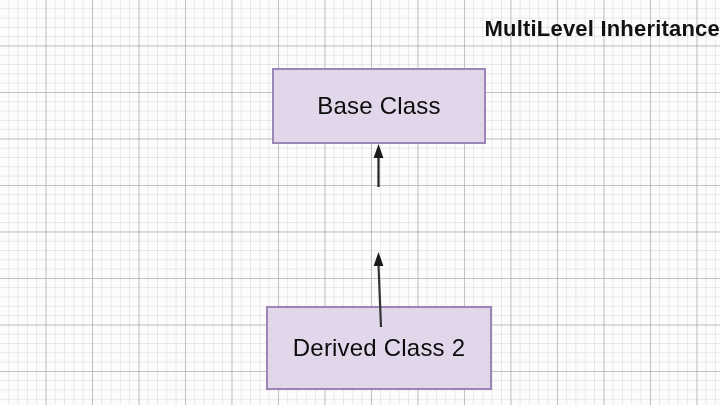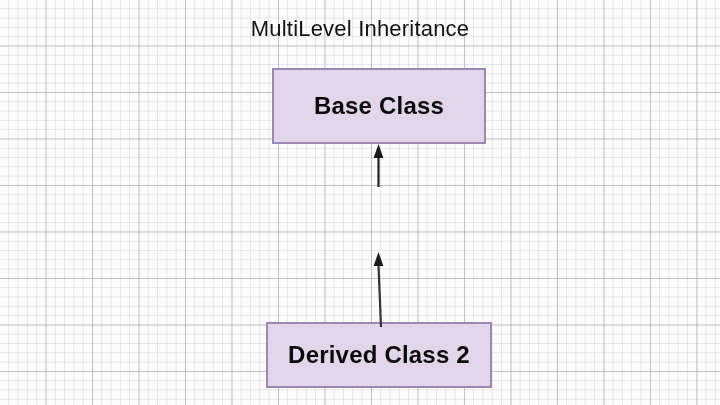--- a/index.html
+++ b/index.html
@@ -29,48 +29,48 @@
       9.3px 9.3px,
       9.3px 9.3px;
     background-position: -1px -1px, -1px -1px, -1px -1px, -1px -1px;
   }
 
   #diagram-title {
     position: absolute;
     left: 0;
     top: 16px;
     width: 720px;
-    text-align: center;
+    text-align: right;
     font-size: 22px;
-    font-weight: normal;
+    font-weight: bold;
     color: #121212;
     letter-spacing: 0.2px;
     white-space: nowrap;
   }
 
   .class-box {
     position: absolute;
     box-sizing: border-box;
     background-color: #e2d7ea;
     border: 2px solid #9b86b5;
     display: flex;
     align-items: center;
     justify-content: center;
   }
   .class-box .box-label {
     font-size: 24px;
-    font-weight: bold;
+    font-weight: normal;
     color: #0b0b0b;
     white-space: nowrap;
     letter-spacing: 0.2px;
   }
 
   #box-base-class      { left: 272px; top: 68px;  width: 214px; height: 76px; }
   #box-derived-class-1 { left: 266px; top: 186px; width: 224px; height: 66px; }
-  #box-derived-class-2 { left: 266px; top: 322px; width: 226px; height: 66px; }
+  #box-derived-class-2 { left: 266px; top: 306px; width: 226px; height: 84px; }
 
   .arrow-svg {
     position: absolute;
     overflow: visible;
   }
   #arrow-derived1-to-base    { left: 360px; top: 140px; width: 40px; height: 52px; }
   #arrow-derived2-to-derived1{ left: 360px; top: 248px; width: 40px; height: 84px; }
 </style>
 </head>
 <body>

